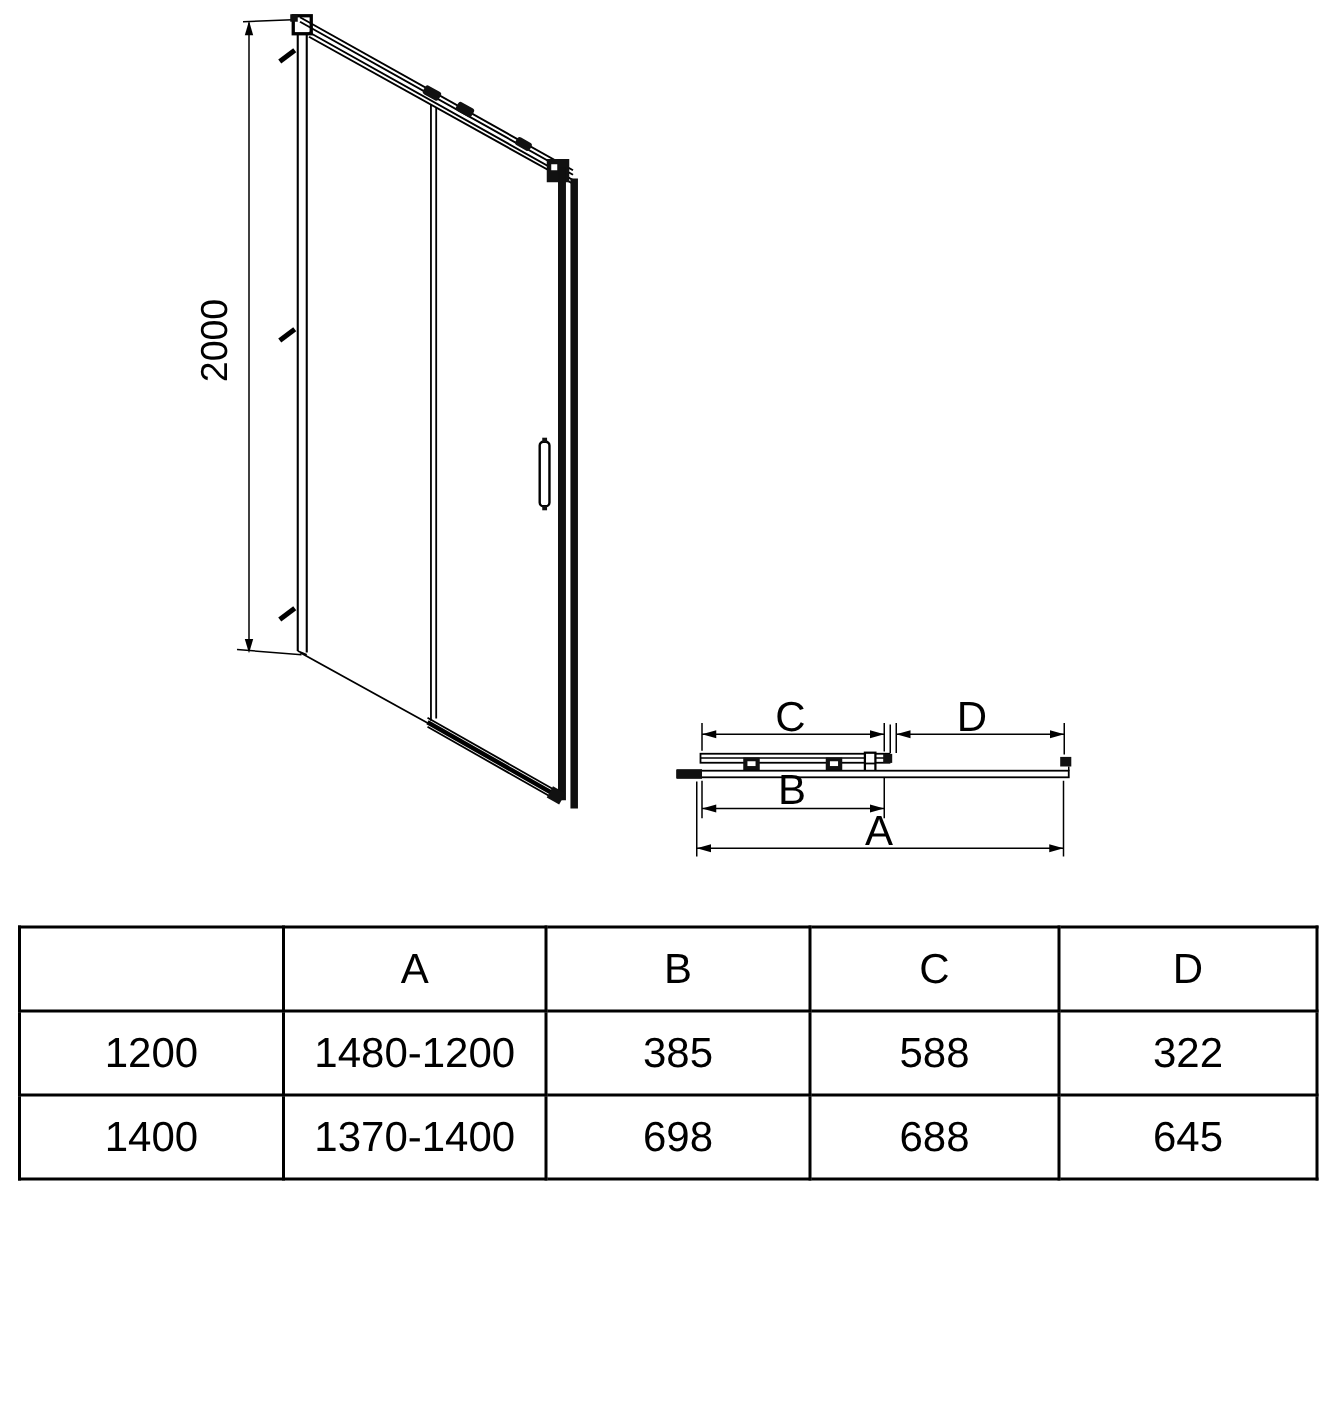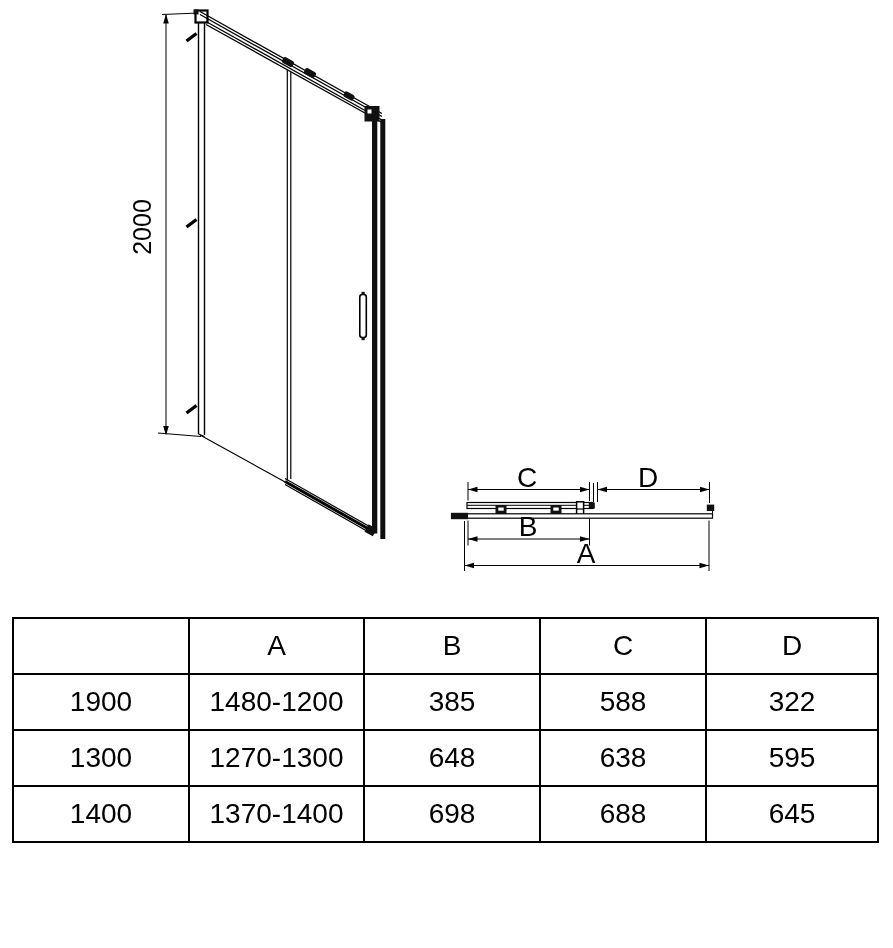--- a/index.html
+++ b/index.html
@@ -182,32 +182,25 @@
     </colgroup>
     <tbody>
       <tr>
         <td></td>
         <td>A</td>
         <td>B</td>
         <td>C</td>
         <td>D</td>
       </tr>
       <tr>
-        <td>1900</td>
+        <td>1200</td>
         <td>1480-1200</td>
         <td>385</td>
         <td>588</td>
         <td>322</td>
-      </tr>
-      <tr>
-        <td>1300</td>
-        <td>1270-1300</td>
-        <td>648</td>
-        <td>638</td>
-        <td>595</td>
       </tr>
       <tr>
         <td>1400</td>
         <td>1370-1400</td>
         <td>698</td>
         <td>688</td>
         <td>645</td>
       </tr>
     </tbody>
   </table>

